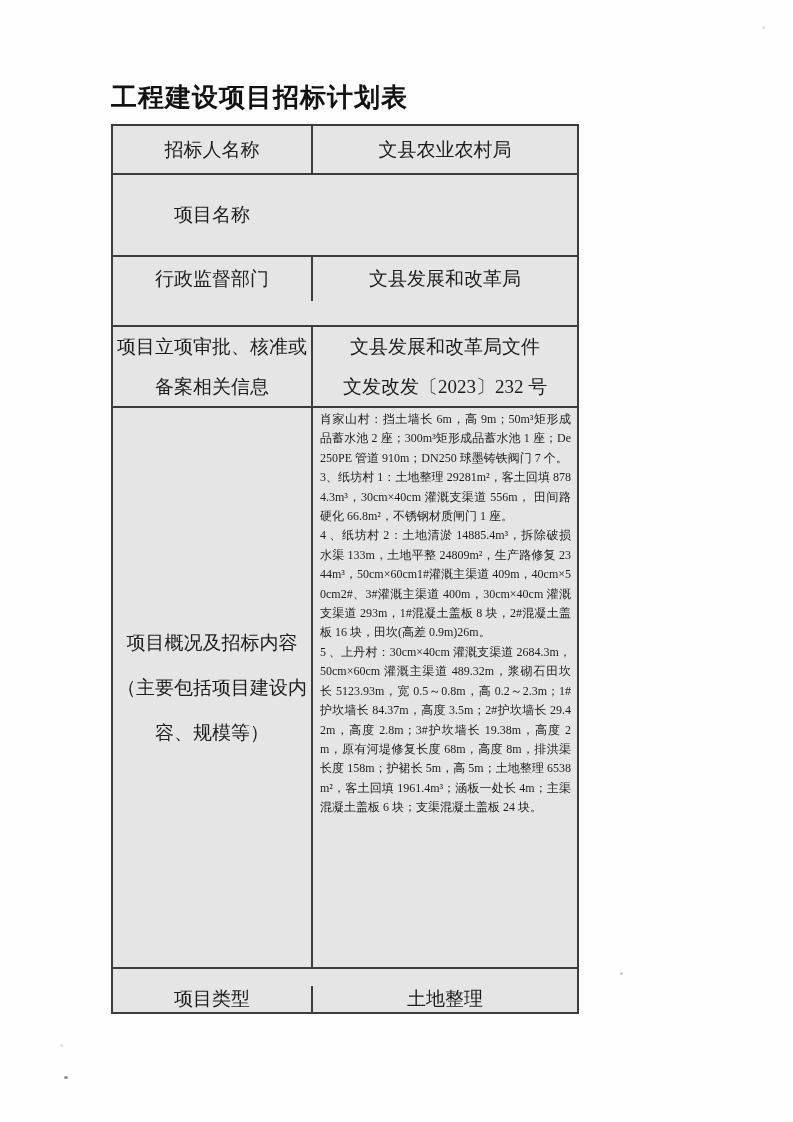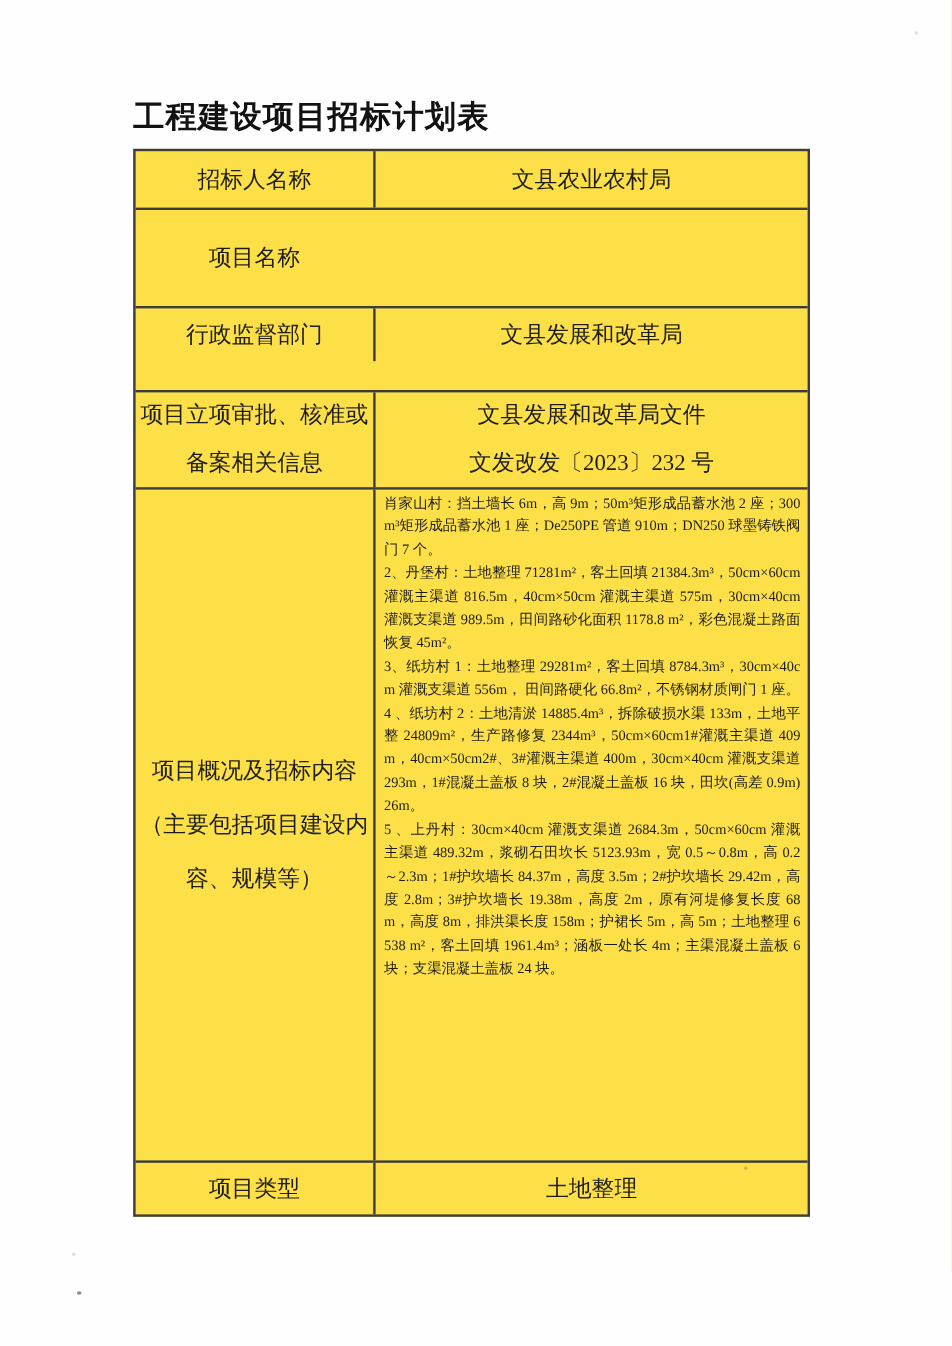--- a/index.html
+++ b/index.html
@@ -13,39 +13,39 @@
     background:#fefefe; overflow:hidden; color:#1d1d1d;
   }
   .doc-title {
     position:absolute; top:80px; left:111px; width:564px;
     margin:0; 
     font-family:"Liberation Sans","DejaVu Sans",sans-serif;
     font-size:26px; font-weight:700; letter-spacing:1px; color:#121212;
     white-space:nowrap;
   }
   .bid-table {
-    position:absolute; top:124px; left:111px; width:564px;
+    position:absolute; top:124px; left:111px; width:468px;
     border:2px solid #3c3c3c; box-sizing:border-box;
-    background:#fde047;
+    background:#e5e5e5;
   }
   .row { display:flex; box-sizing:border-box; border-top:2px solid #3c3c3c; }
   .row.first { border-top:none; }
   .cell {
     box-sizing:border-box; display:flex; flex-direction:column;
     justify-content:center; align-items:center;
     font-size:19px; color:#1d1d1d;
   }
   .label-col { flex:0 0 198px; width:198px; }
   .value-col { flex:1 1 auto; border-left:2px solid #3c3c3c; }
   .r1 { height:47px; }
   .r2 { height:82px; }
   .r3 { height:46px; }
   .r4 { height:81px;margin-top:24px; }
   .r5 { height:561px; }
-  .r6 { height:45px; }
+  .r6 { height:45px;align-items:flex-end; }
   .r2 .value-col .line { line-height:41px; }
   .r4 .label-col .line { line-height:40px; }
   .r4 .value-col .line { line-height:40px; }
   .r5 .label-col .line { line-height:45px; }
   .line { white-space:nowrap; }
   .overview-cell {
     justify-content:flex-start; align-items:stretch;
     padding:2px 6px 0 7px;
     font-size:12px; text-align:justify;
   }
@@ -95,21 +95,20 @@
     </div>
 
     <div class="row r5">
       <div class="cell label-col">
         <div class="line">项目概况及招标内容</div>
         <div class="line">（主要包括项目建设内</div>
         <div class="line">容、规模等）</div>
       </div>
       <div class="cell value-col overview-cell">
         <p>肖家山村：挡土墙长 6m，高 9m；50m³矩形成品蓄水池 2 座；300m³矩形成品蓄水池 1 座；De250PE 管道 910m；DN250 球墨铸铁阀门 7 个。</p>
-        <p>2、丹堡村：土地整理 71281m²，客土回填 21384.3m³，50cm×60cm 灌溉主渠道 816.5m，40cm×50cm 灌溉主渠道 575m，30cm×40cm 灌溉支渠道 989.5m，田间路砂化面积 1178.8 m²，彩色混凝土路面恢复 45m²。</p>
         <p>3、纸坊村 1：土地整理 29281m²，客土回填 8784.3m³，30cm×40cm 灌溉支渠道 556m， 田间路硬化 66.8m²，不锈钢材质闸门 1 座。</p>
         <p>4 、纸坊村 2：土地清淤 14885.4m³，拆除破损水渠 133m，土地平整 24809m²，生产路修复 2344m³，50cm×60cm1#灌溉主渠道 409m，40cm×50cm2#、3#灌溉主渠道 400m，30cm×40cm 灌溉支渠道 293m，1#混凝土盖板 8 块，2#混凝土盖板 16 块，田坎(高差 0.9m)26m。</p>
         <p>5 、上丹村：30cm×40cm 灌溉支渠道 2684.3m，50cm×60cm 灌溉主渠道 489.32m，浆砌石田坎长 5123.93m，宽 0.5～0.8m，高 0.2～2.3m；1#护坎墙长 84.37m，高度 3.5m；2#护坎墙长 29.42m，高度 2.8m；3#护坎墙长 19.38m，高度 2m，原有河堤修复长度 68m，高度 8m，排洪渠长度 158m；护裙长 5m，高 5m；土地整理 6538 m²，客土回填 1961.4m³；涵板一处长 4m；主渠混凝土盖板 6 块；支渠混凝土盖板 24 块。</p>
       </div>
     </div>
 
     <div class="row r6">
       <div class="cell label-col">项目类型</div>
       <div class="cell value-col">土地整理</div>
     </div>

